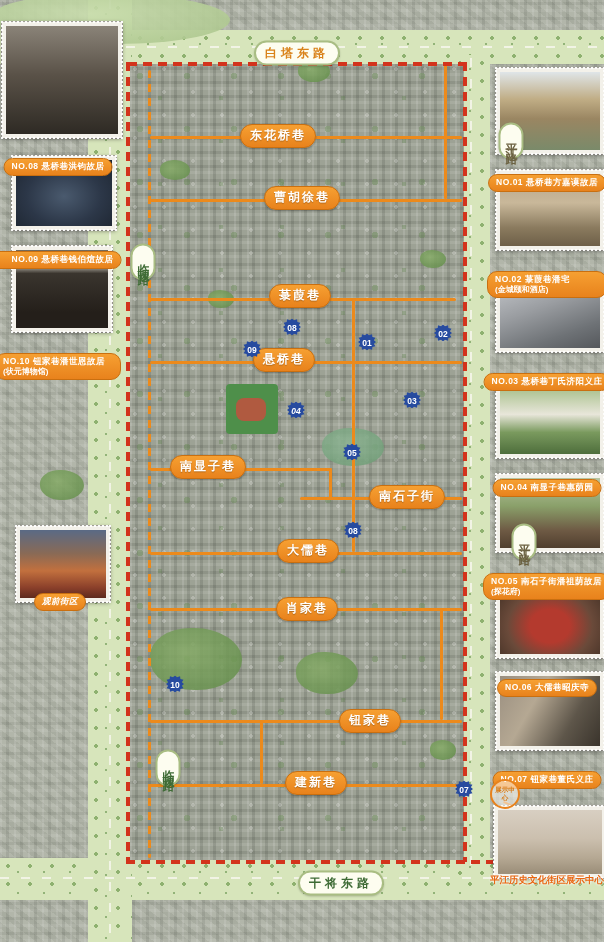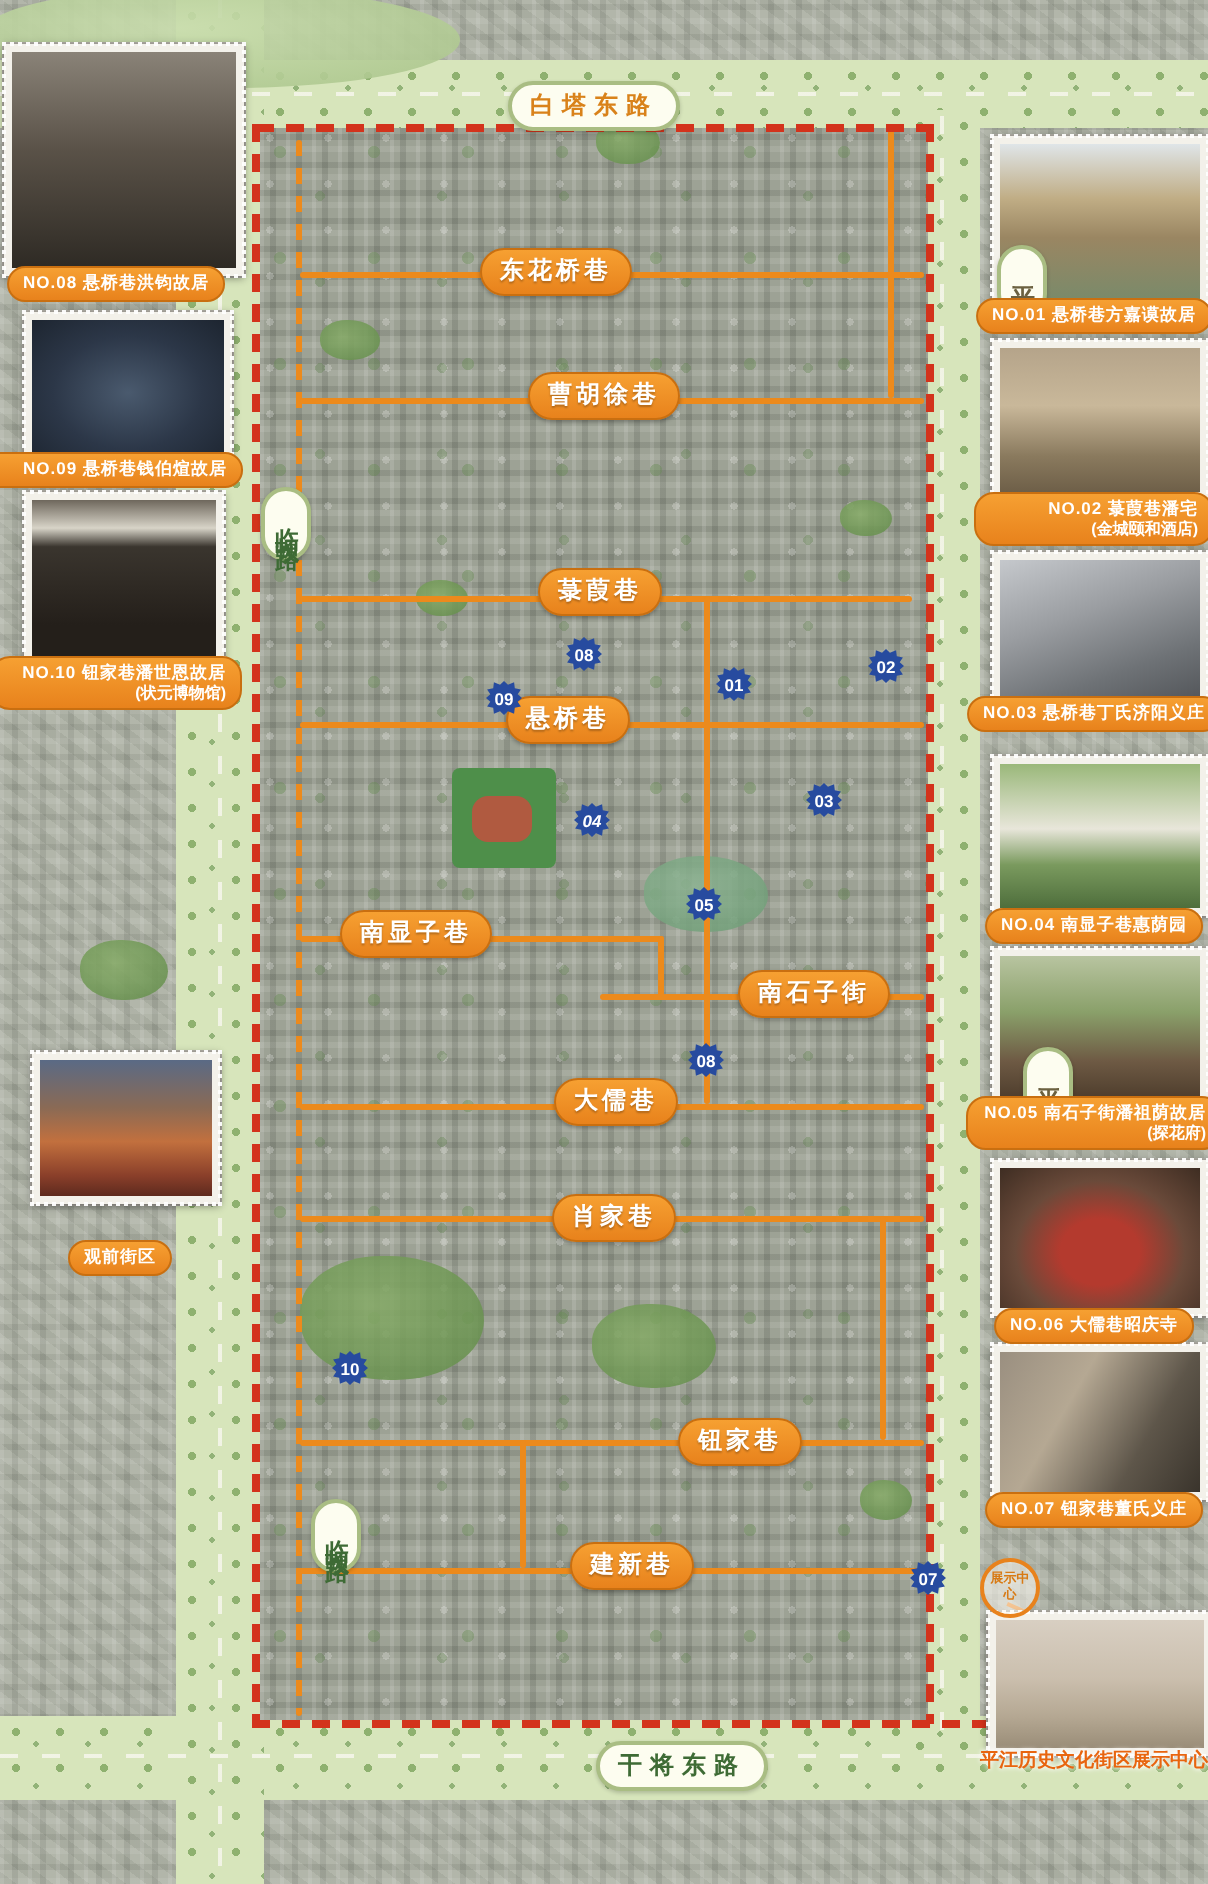--- a/index.html
+++ b/index.html
@@ -62,21 +62,21 @@
   .ph-r2{background:linear-gradient(#b5a48a 0,#c9b89a 40%,#8a7a5e 75%,#6e5f48);}
   .ph-r3{background:linear-gradient(160deg,#c5c8cc 0,#9a9da1 40%,#6e7276 75%,#55585c);}
   .ph-r4{background:linear-gradient(#9ab87a 0,#e8e6da 45%,#7a9a5e 70%,#4e6e3c);}
   .ph-r5{background:linear-gradient(#b8c4a0 0,#8aa06a 40%,#6e5a44 75%,#503f2e);}
   .ph-r6{background:radial-gradient(ellipse at 50% 60%, #b43a2e 0 28%,#6a4a3a 60%,#3e2d22);}
   .ph-r7{background:linear-gradient(120deg,#9a8f80 0,#b5a893 35%,#5e564a 70%,#3a342c);}
   .ph-r8{background:linear-gradient(#d8cfc2 0,#cbbfae 45%,#b5a893 75%,#9a8d78);}
   
   .cap{transform:translateX(-50%);background:linear-gradient(#f6a032,#e8821c);color:#fff;font-weight:bold;
        font-size:8.5px;padding:2px 7px;border-radius:10px;white-space:nowrap;border:1px solid #c96f10;
-       text-align:right;z-index:8;letter-spacing:.5px;}
+       text-align:left;z-index:8;letter-spacing:.5px;margin-top:25px;}
   .cap .l2{display:block;font-size:8px;letter-spacing:0;}
   .cap.two{white-space:normal;line-height:1.25;}
   .cap-text{transform:translateX(-50%);color:#e8650f;font-weight:bold;font-size:9.5px;white-space:nowrap;
             z-index:8;text-shadow:0 0 2px #fff,0 0 3px #fff;}
   
   .circ{width:24px;height:24px;border:2px solid #e8821c;border-radius:50%;background:rgba(255,252,244,.55);
         color:#d87a14;font-size:6.5px;font-weight:bold;line-height:8px;text-align:center;z-index:8;
         display:flex;align-items:center;justify-content:center;word-break:break-all;padding:1px;}
   .connector{height:2px;background:#e8821c;transform-origin:0 0;z-index:7;}
   .playfield{background:#4e8f4a;border-radius:4px;z-index:4;}
@@ -165,21 +165,21 @@
   <div class="abs stamp ph-l1" style="left:2px;top:22px;width:112px;height:108px;"></div>
   <div class="abs cap" style="left:58px;top:133px;">NO.08  悬桥巷洪钧故居</div>
   <div class="abs stamp ph-l2" style="left:12px;top:156px;width:96px;height:66px;"></div>
   <div class="abs cap" style="left:44px;top:226px;padding-left:44px;">NO.09  悬桥巷钱伯煊故居</div>
   <div class="abs stamp ph-l3" style="left:12px;top:246px;width:92px;height:78px;"></div>
   <div class="abs cap two" style="left:58px;top:328px;width:110px;">
     <span>NO.10  钮家巷潘世恩故居</span>
     <span class="l2">(状元博物馆)</span>
   </div>
   <div class="abs stamp ph-l4" style="left:16px;top:526px;width:86px;height:68px;"></div>
-  <div class="abs cap" style="left:60px;top:620px;">观前街区</div>
+  <div class="abs cap" style="left:60px;top:568px;font-style:italic;">观前街区</div>
 
   <div class="abs stamp ph-r1" style="left:496px;top:68px;width:100px;height:78px;"></div>
   <div class="abs cap" style="left:547px;top:149px;">NO.01  悬桥巷方嘉谟故居</div>
   <div class="abs stamp ph-r2" style="left:496px;top:170px;width:100px;height:72px;"></div>
   <div class="abs cap two" style="left:547px;top:246px;width:104px;">
     <span>NO.02  菉葭巷潘宅</span>
     <span class="l2">(金城颐和酒店)</span>
   </div>
   <div class="abs stamp ph-r3" style="left:496px;top:276px;width:100px;height:68px;"></div>
   <div class="abs cap" style="left:547px;top:348px;">NO.03  悬桥巷丁氏济阳义庄</div>

